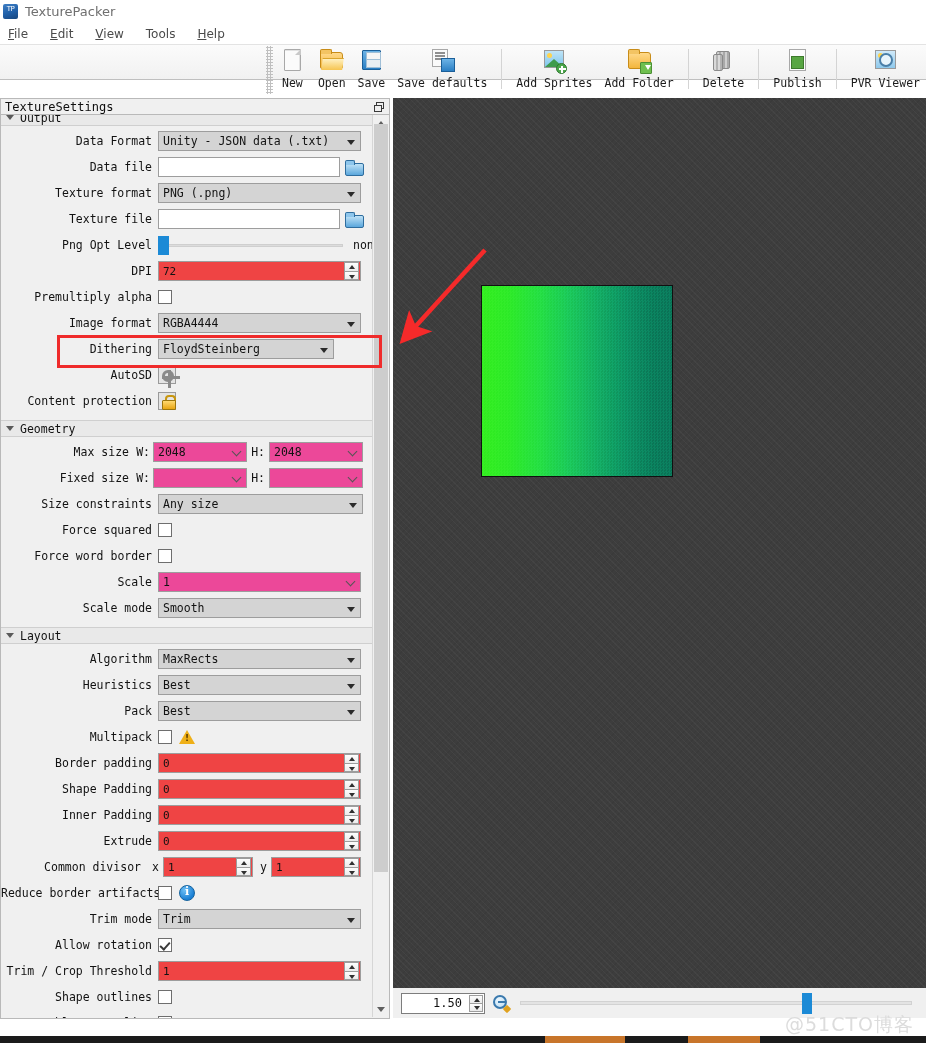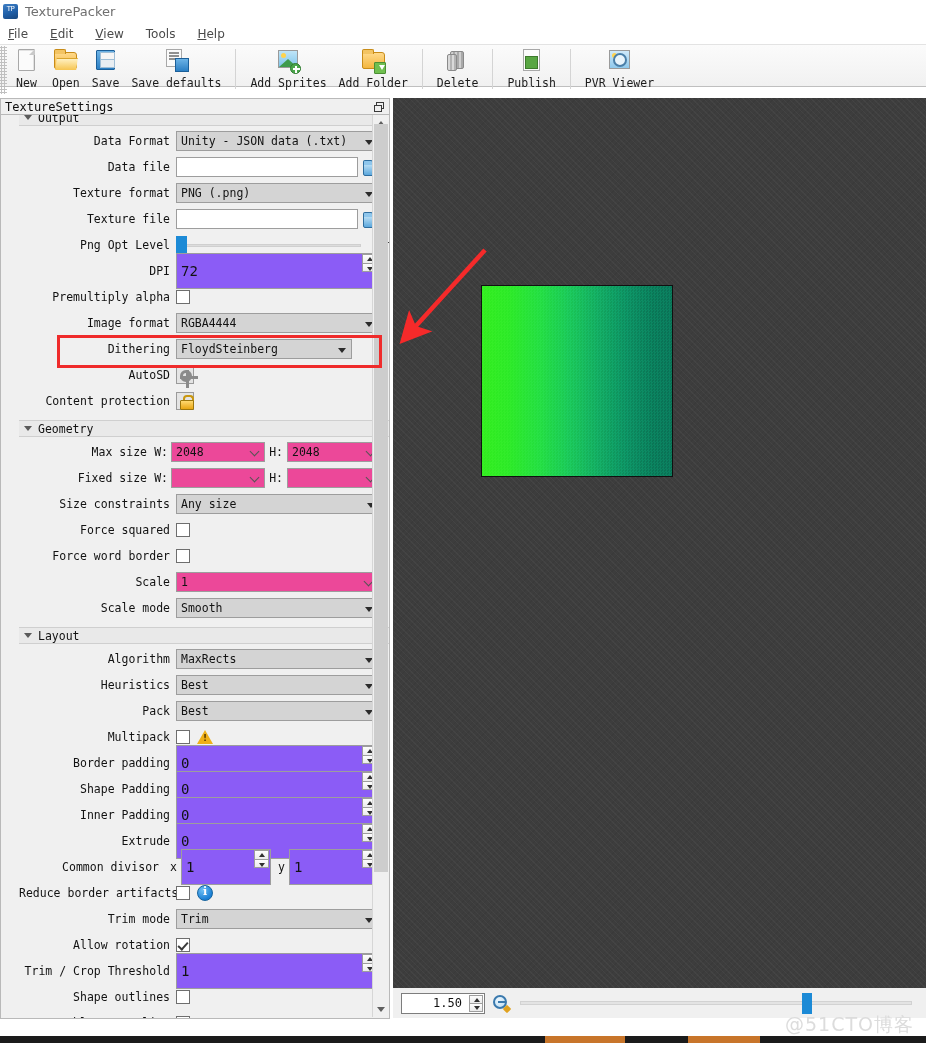--- a/index.html
+++ b/index.html
@@ -57,25 +57,25 @@
     font-size: 12px;
     color: #4b4b4b;
     margin-right: 22px;
     cursor: default;
     white-space: nowrap;
   }
   .menu-item .mn { text-decoration: underline; }
 
   
   .toolbar {
-    position: absolute; left: 0; top: 44px; width: 926px; height: 43px;
+    position: absolute; left: 0; top: 44px; width: 926px; height: 36px;
     background: linear-gradient(#fbfbfb,#f1f1f1);
     border-top: 1px solid #e3e3e3;
     border-bottom: 1px solid #bfbfbf;
-    display: flex; align-items: flex-start;
+    display: flex; align-items: flex-start; justify-content: flex-end;
   }
   .grip {
     width: 7px; height: 48px; margin-top: 1px;
     background-image: radial-gradient(#b9b9b9 1px, transparent 1.2px);
     background-size: 3px 3px;
     opacity: .9;
   }
   .tb-btn {
     height: 50px;
     display: flex; flex-direction: column; align-items: center; justify-content: flex-start;
@@ -234,21 +234,21 @@
   .float-ico span.a{ left:2px; top:0; width:8px; height:7px; }
   .float-ico span.b{ left:0; top:3px; width:8px; height:7px; background:#f0f0f0;}
 
   .settings {
     position: absolute; left: 0; top: 115px; width: 390px; height: 904px;
     background: #f0f0f0;
     border: 1px solid #b9b9b9; border-top: none;
     overflow: hidden;
   }
   .settings-inner {
-    position: absolute; left: 18px; top: -6px; width: 372px;
+    position: absolute; left: 0; top: -6px; width: 372px;
   }
 
   .group-head {
     height: 17px; background: #e9e9e9;
     border-top: 1px solid #cfcfcf; border-bottom: 1px solid #cfcfcf;
     display: flex; align-items: center; padding-left: 5px;
   }
   .group-head .tri {
     width: 0; height: 0; margin-right: 6px;
     border-style: solid; border-width: 5px 4px 0 4px;
@@ -298,24 +298,24 @@
   }
   .txt {
     height: 20px; background: #ffffff;
     border: 1px solid #9d9d9d;
     font-family: "DejaVu Sans Mono", monospace;
     font-size: 11.5px; color: #121212;
     display: flex; align-items: center; padding: 0 4px;
     overflow: hidden; white-space: nowrap;
   }
   .spin {
-    position: relative; height: 36px; background: #8b5cf6;
+    position: relative; height: 20px; background: #ef4444;
     border: 1px solid #9d9d9d;
     font-family: "DejaVu Sans Mono", monospace;
-    font-size: 14px; color: #121212;
+    font-size: 11px; color: #121212;
     display: flex; align-items: center; padding: 0 20px 0 4px;
   }
   .spin .btns {
     position: absolute; right: 1px; top: 0px; width: 15px; height: 18px;
     display: flex; flex-direction: column;
   }
   .spin .btns div {
     flex: 1; background: linear-gradient(#fdfdfd,#ececec);
     border: 1px solid #9d9d9d; position: relative;
   }

